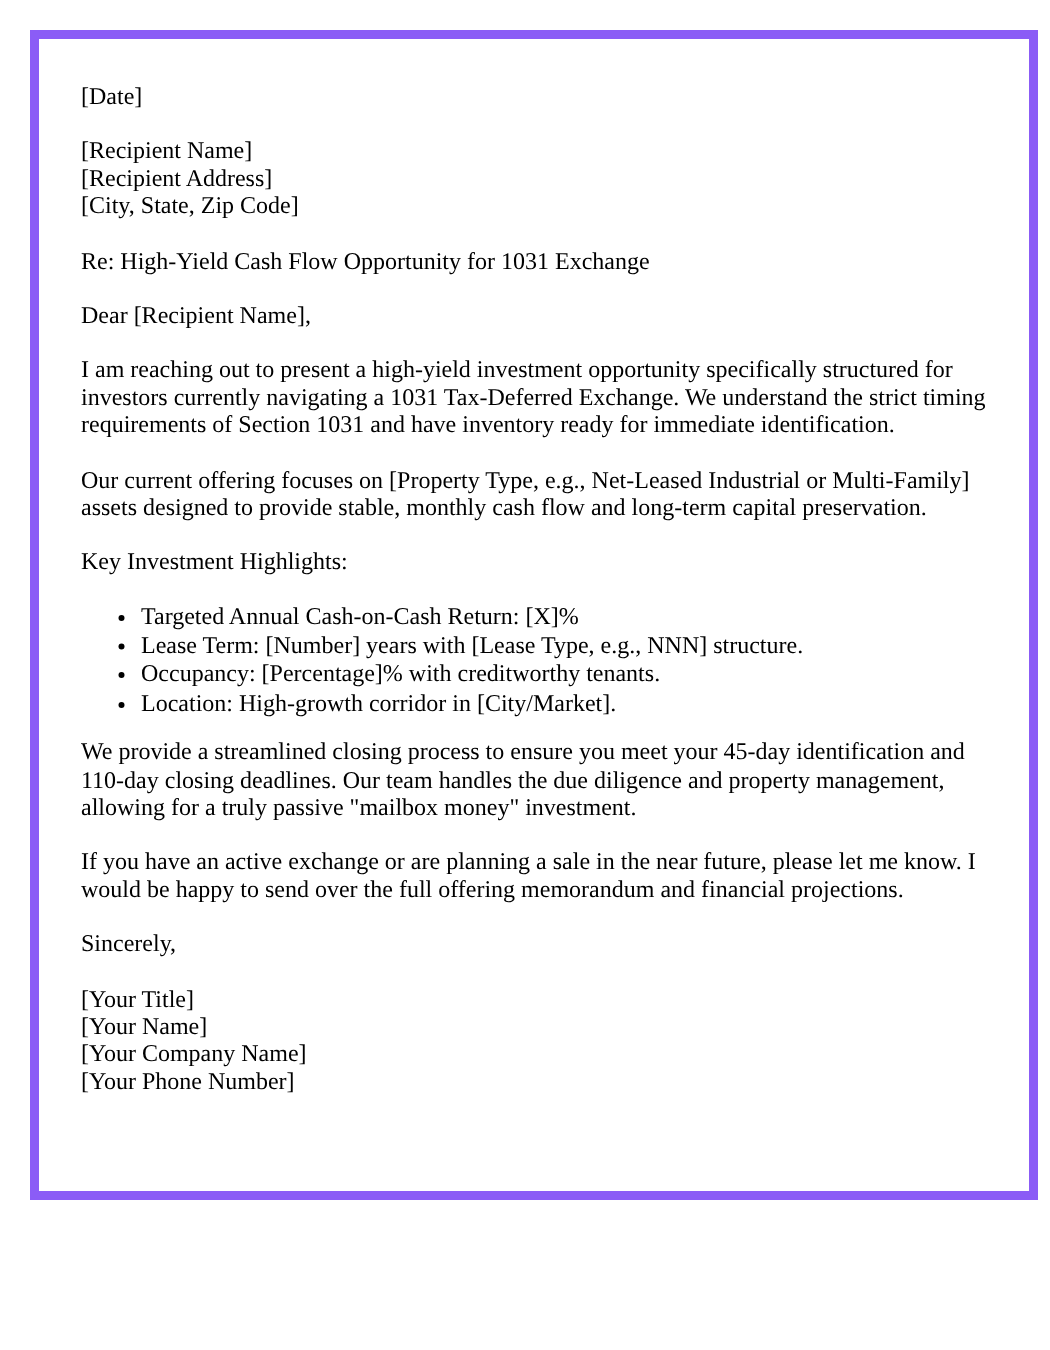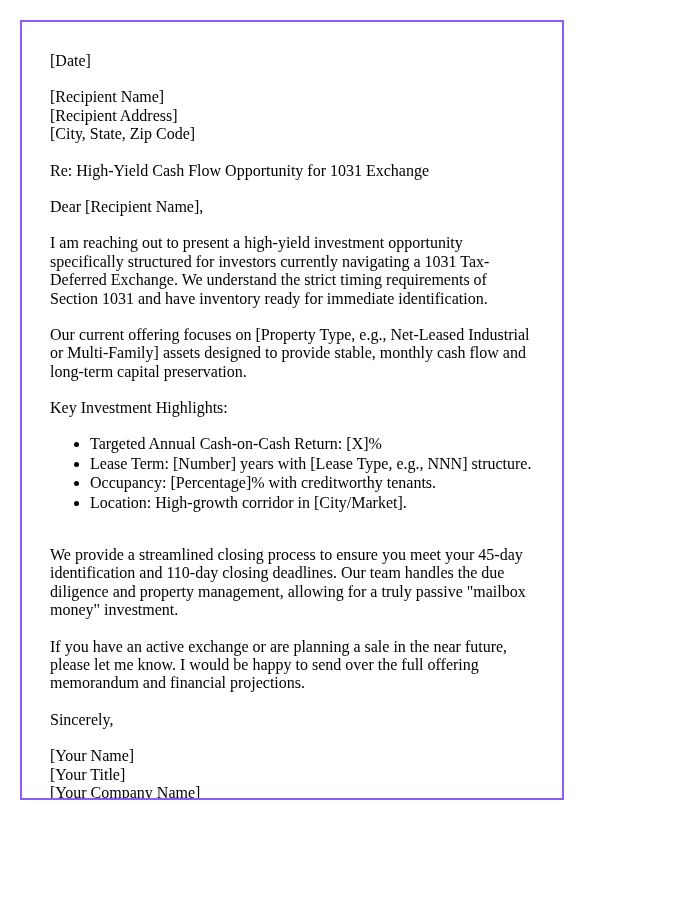--- a/index.html
+++ b/index.html
@@ -12,43 +12,43 @@
     width: 700px;
     height: 900px;
     position: relative;
     font-family: "Liberation Serif", "DejaVu Serif", serif;
     color: #000000;
   }
   .letter-frame {
     position: absolute;
     left: 20px;
     top: 20px;
-    width: 544px;
+    width: 672px;
     height: 780px;
-    border: 2px solid #8b5cf6;
+    border: 6px solid #8b5cf6;
     background: #ffffff;
     padding: 30px 28px;
     overflow: hidden;
   }
   .letter-body {
     font-size: 16px;
     line-height: 1.15;
   }
   .para {
     margin: 0 0 18px 0;
   }
   .line {
     margin: 0;
   }
   .block {
     margin: 0 0 18px 0;
     font-family: Liberation Serif, serif;
   }
   ul.highlights {
-    margin: 0 0 34px 0;
+    margin: 0 0 14px 0;
     padding-left: 40px;
     list-style-type: disc;
   }
   ul.highlights li {
     margin: 0 0 1px 0;
   }
 </style>
 </head>
 <body>
 
@@ -80,20 +80,20 @@
       <li>Location: High-growth corridor in [City/Market].</li>
     </ul>
 
     <p class="para">We provide a streamlined closing process to ensure you meet your 45-day identification and 110-day closing deadlines. Our team handles the due diligence and property management, allowing for a truly passive "mailbox money" investment.</p>
 
     <p class="para">If you have an active exchange or are planning a sale in the near future, please let me know. I would be happy to send over the full offering memorandum and financial projections.</p>
 
     <p class="para">Sincerely,</p>
 
     <div class="block">
+      <p class="line">[Your Title]</p>
       <p class="line">[Your Name]</p>
-      <p class="line">[Your Title]</p>
       <p class="line">[Your Company Name]</p>
       <p class="line">[Your Phone Number]</p>
     </div>
 
   </div>
 </div>
 
 </body></html>

